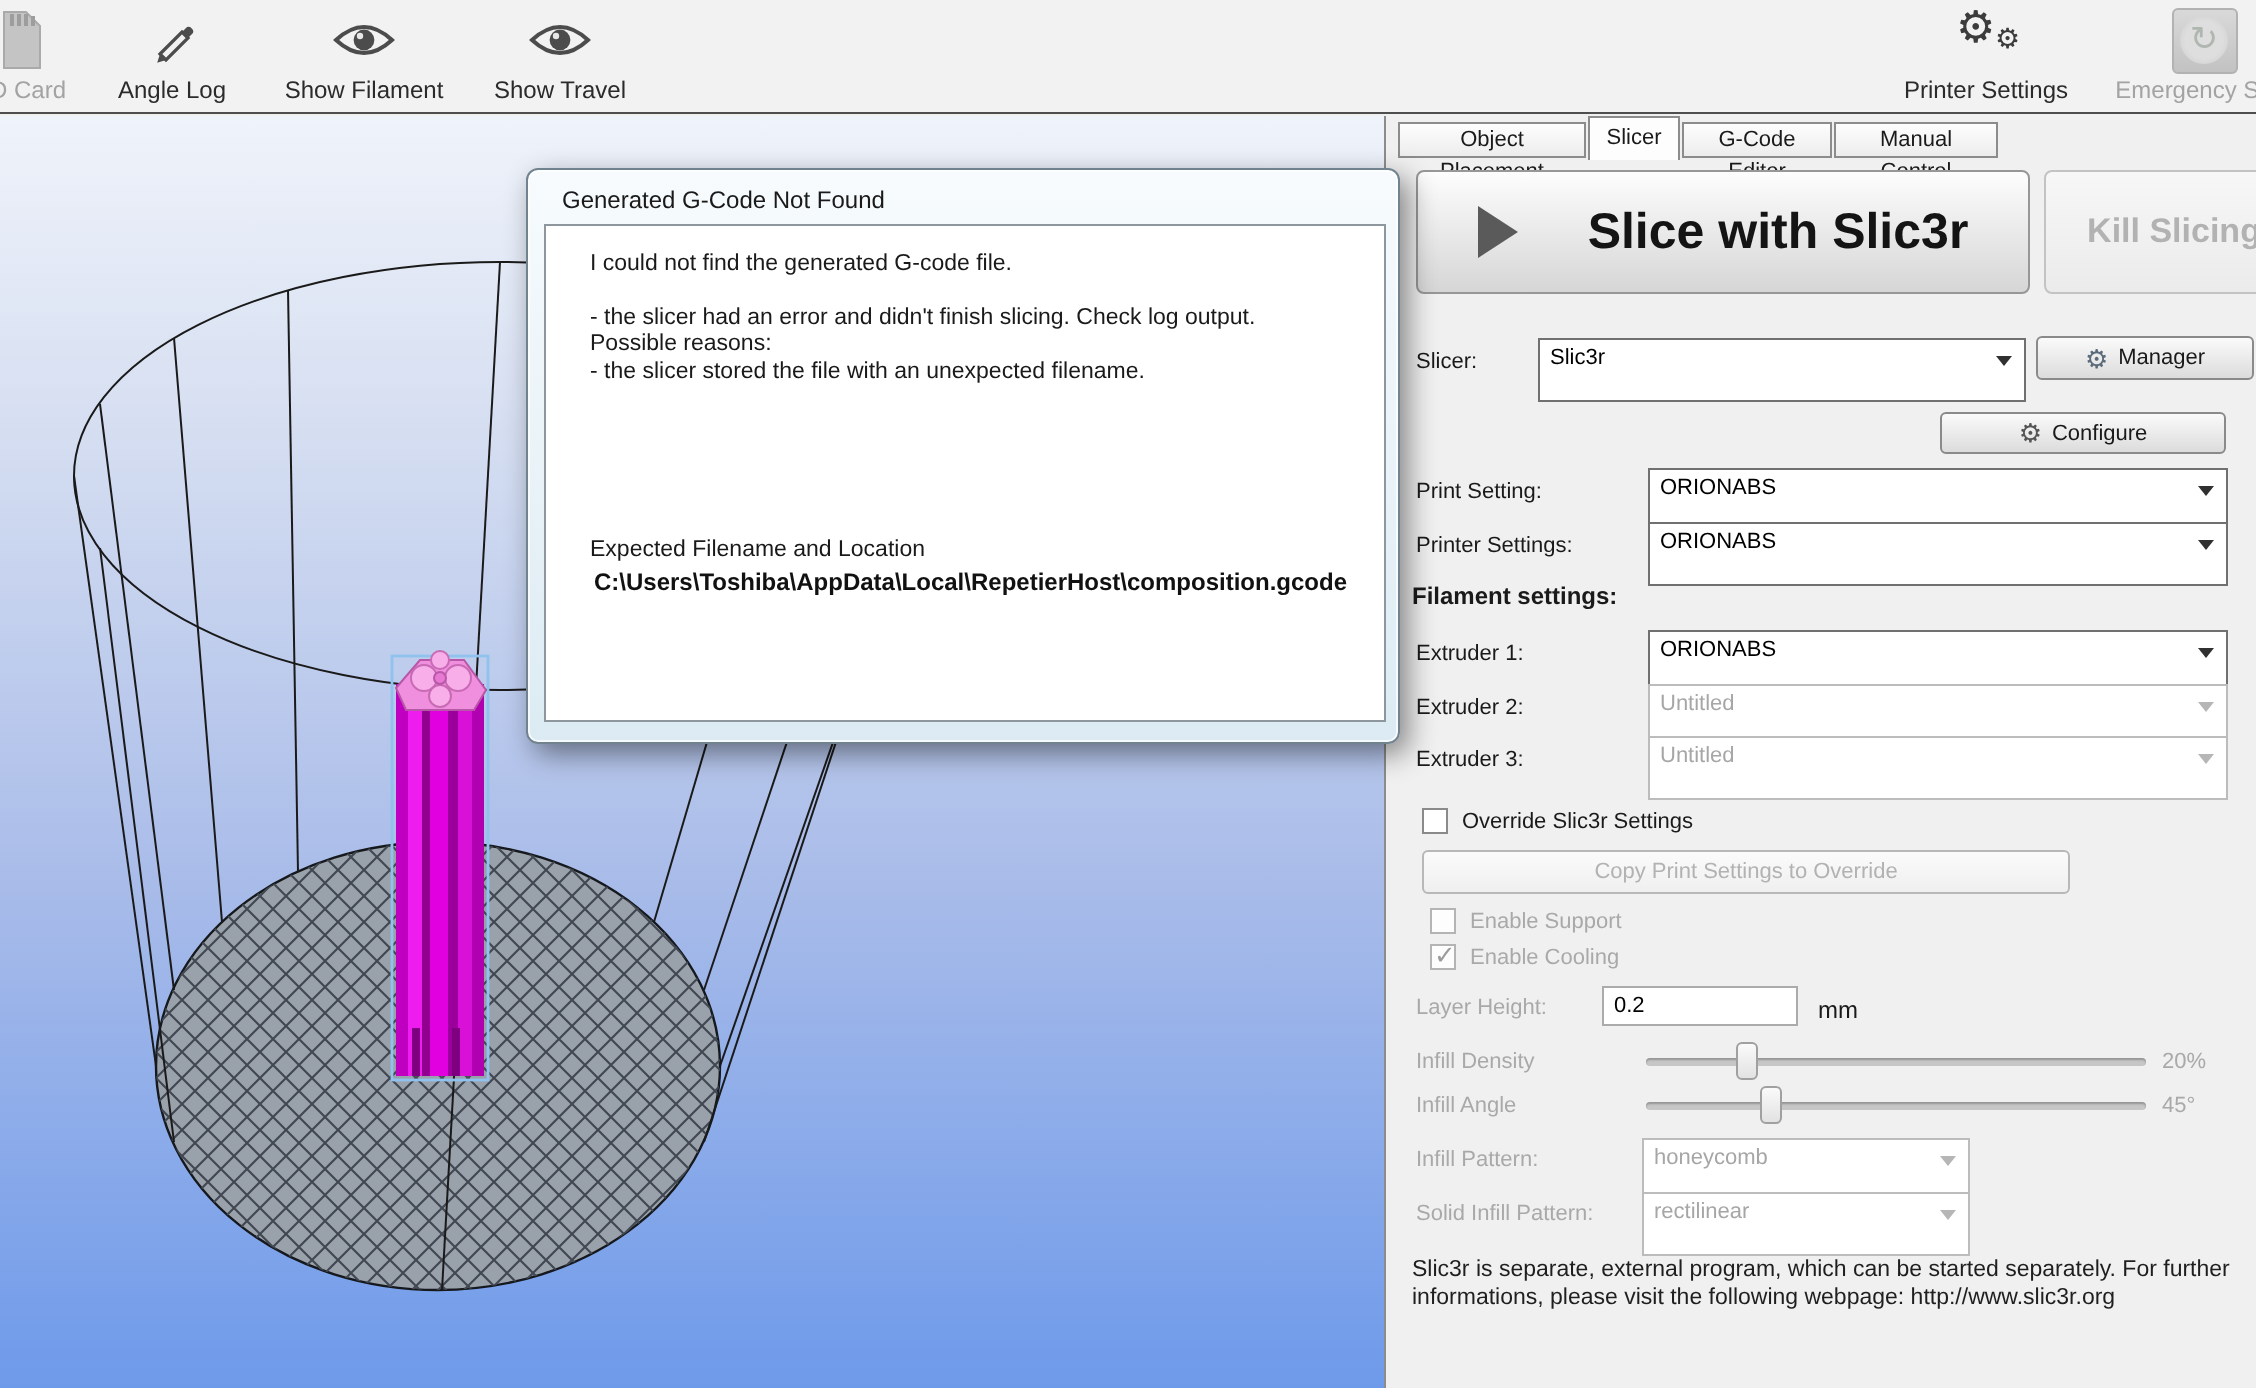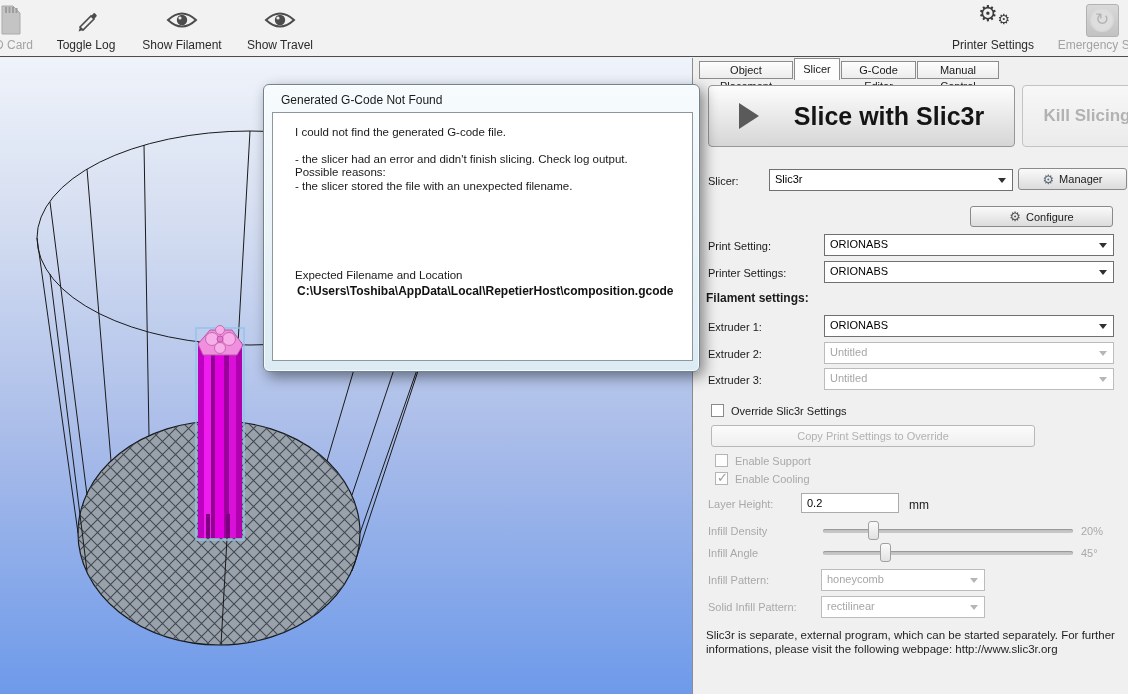--- a/index.html
+++ b/index.html
@@ -33,21 +33,21 @@
 
   .big-btn { position:absolute; border:1px solid #979797; border-radius:4px; background:linear-gradient(#fdfdfd,#d6d6d6); display:flex; align-items:center; justify-content:center; }
   .slice-btn { left:15px; top:27px; width:307px; height:62px;gap:21px; }
   .slice-btn .play { width:0; height:0; border-left:20px solid #5a5a5a; border-top:13px solid transparent; border-bottom:13px solid transparent; margin-right:14px; }
   .slice-btn .cap { font-size:25px; font-weight:bold; color:#141414; }
   .kill-btn { left:329px; top:27px; width:130px; height:62px; background:linear-gradient(#f7f7f7,#ebebeb); border-color:#c3c3c3; }
   .kill-btn .cap { font-size:17px; font-weight:bold; color:#b2b2b2; white-space:nowrap; }
 
   .lbl { position:absolute; font-size:11px; color:#1a1a1a; white-space:nowrap; }
   .lbl.dim { color:#a9a9a9; }
-  .combo { position:absolute; height:22px; background:#fff; border:1px solid #707070; font-size:11px; color:#000; line-height:18px; padding-left:5px; }
+  .combo { position:absolute; height:32px; background:#fff; border:1px solid #707070; font-size:11px; color:#000; line-height:18px; padding-left:5px; }
   .combo .arr { position:absolute; right:6px; top:8px; width:0; height:0; border-left:4px solid transparent; border-right:4px solid transparent; border-top:5px solid #303030; }
   .combo.disabled { border-color:#bcbcbc; color:#a6a6a6; }
   .combo.disabled .arr { border-top-color:#b6b6b6; }
 
   .sm-btn { position:absolute; border:1px solid #8a8a8a; border-radius:3px; background:linear-gradient(#fafafa,#dcdcdc); font-size:11px; color:#1a1a1a; display:flex; align-items:center; justify-content:center; gap:5px; }
   .sm-btn .gear { font-size:13px; color:#5c6b7a; }
   .sm-btn.disabled { border-color:#b8b8b8; background:linear-gradient(#fbfbfb,#efefef); color:#b2b2b2; }
 
   .chk { position:absolute; width:13px; height:13px; border:1px solid #8a8a8a; background:#fff; }
   .chk.disabled { border-color:#b4b4b4; background:#fdfdfd; }
@@ -93,21 +93,21 @@
       <span class="tb-lbl">SD Card</span>
     </div>
     <div class="tb-item" style="width:84px; margin-left:8px;">
       <span class="tb-ico">
         <svg class="pencil-svg" width="28" height="28" viewBox="0 0 28 28">
             <path d="M8 21 L19 10 L22 13 L11 24 Z" fill="none" stroke="#4c4c4c" stroke-width="1.6"></path>
             <path d="M19 10 L21 8 a1.6 1.6 0 0 1 2.6 0 l0.4 0.4 a1.6 1.6 0 0 1 0 2.6 L22 13" fill="#4c4c4c"></path>
             <path d="M8 21 L6.6 25.4 L11 24 Z" fill="#4c4c4c"></path>
           </svg>
       </span>
-      <span class="tb-lbl">Toggle Log</span>
+      <span class="tb-lbl">Angle Log</span>
     </div>
     <div class="tb-item" style="width:96px; margin-left:6px;">
       <span class="tb-ico">
         <svg class="eye-svg" width="34" height="22" viewBox="0 0 34 22">
             <path d="M3 11 Q17 -2 31 11 Q17 24 3 11 Z" fill="none" stroke="#4c4c4c" stroke-width="2"></path>
             <circle cx="17" cy="11" r="5.2" fill="#4c4c4c"></circle>
             <circle cx="15" cy="9" r="1.6" fill="#e8e8e8"></circle>
           </svg>
       </span>
       <span class="tb-lbl">Show Filament</span>

